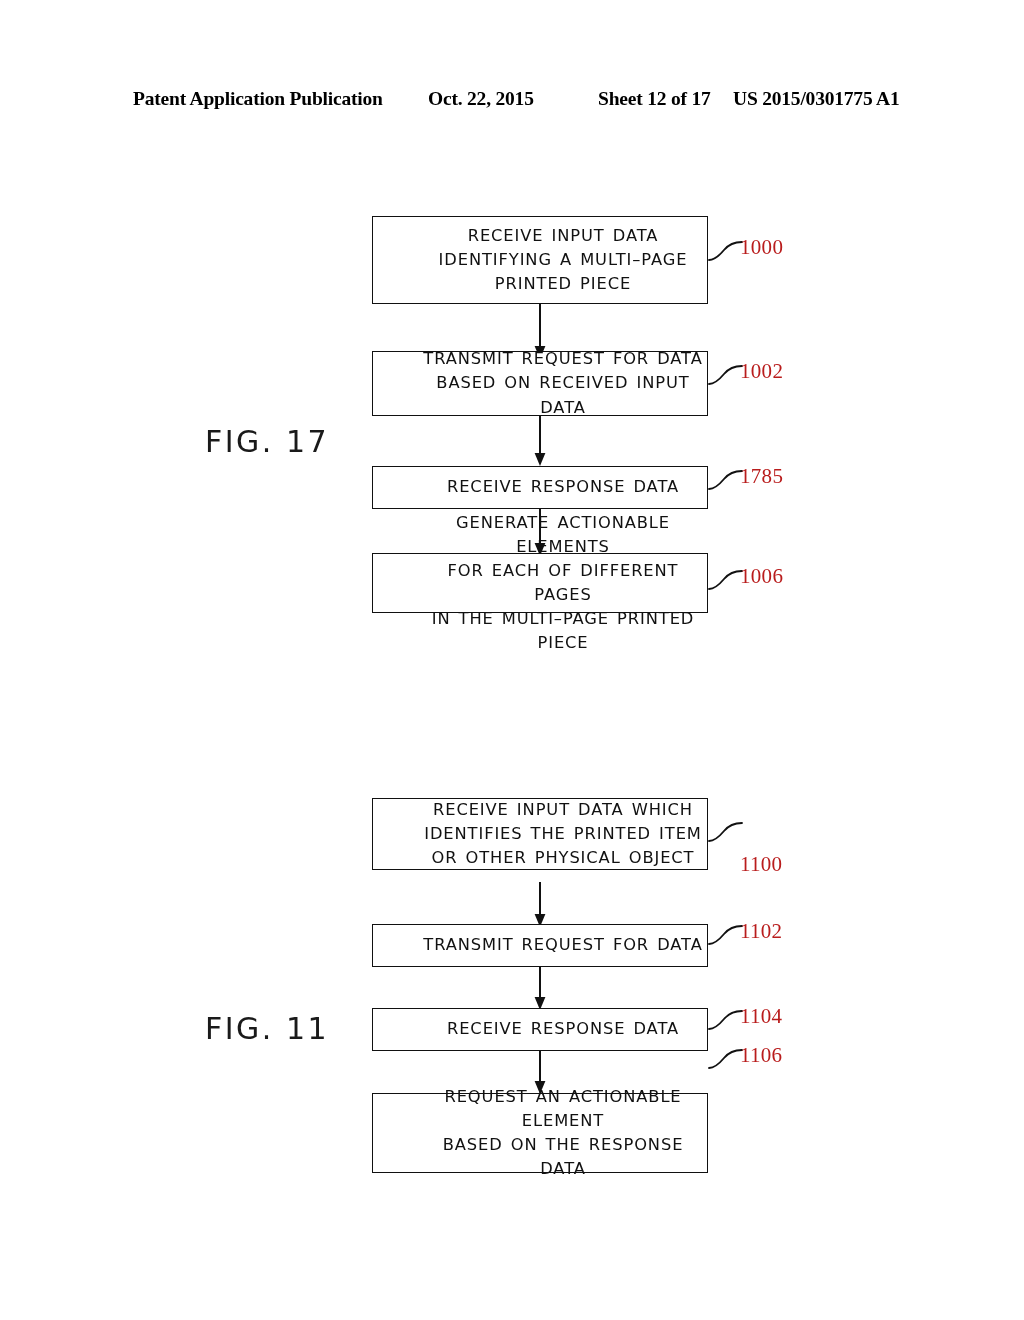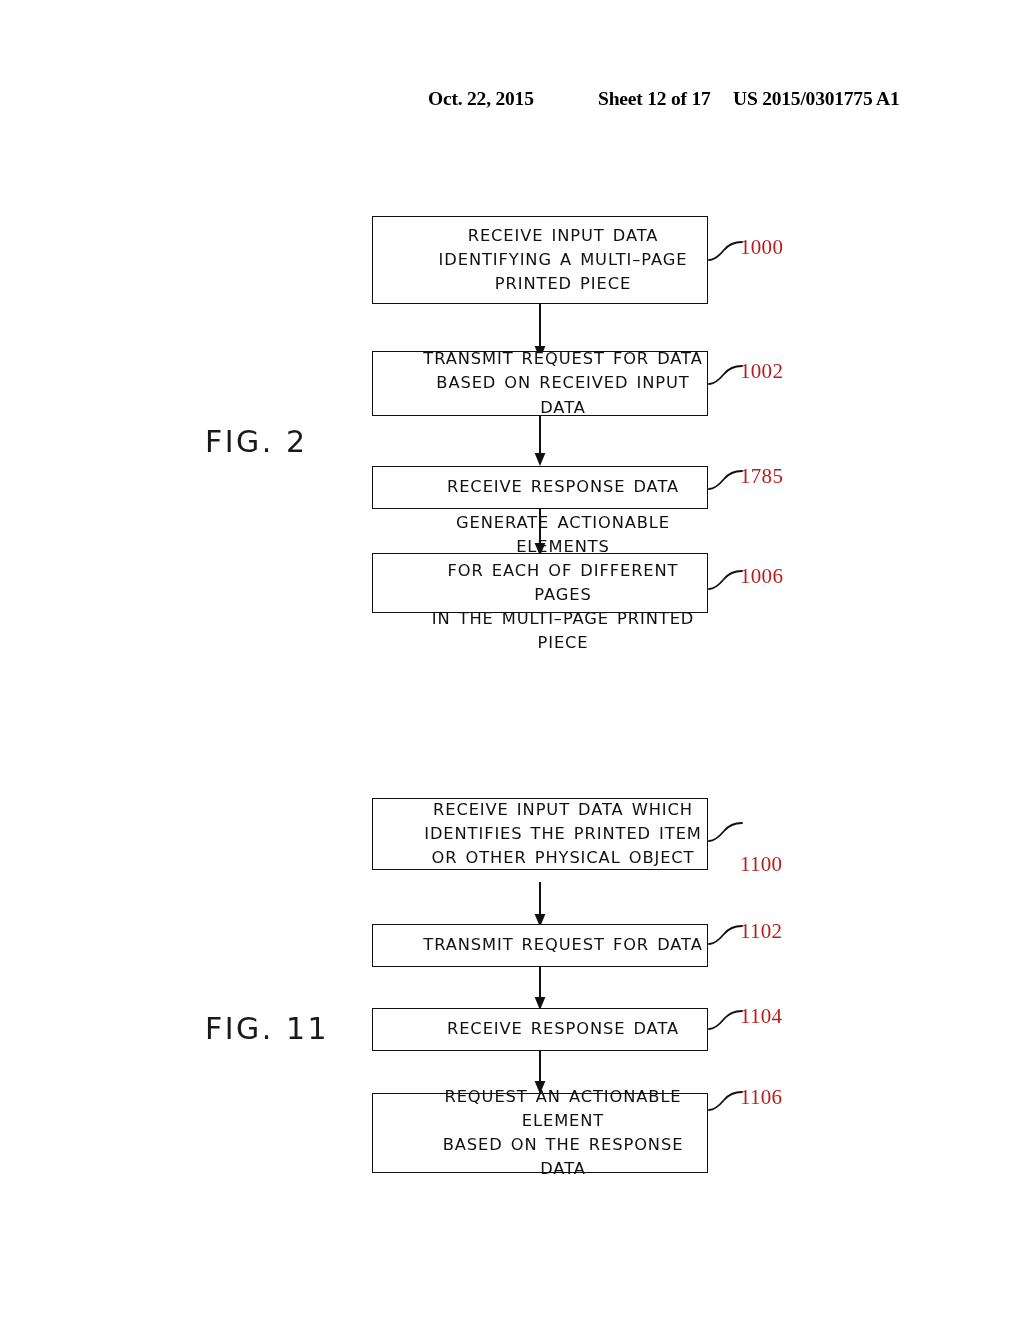--- a/index.html
+++ b/index.html
@@ -112,26 +112,27 @@
     letter-spacing: 0.3px;
     color: #b91c1c;
     white-space: nowrap;
     line-height: 26px;
   }
 </style>
 </head>
 <body>
 
 <div class="page-header">
+  <span class="hdr-pub">Patent Application Publication</span>
   <span class="hdr-date">Oct. 22, 2015</span>
   <span class="hdr-sheet">Sheet 12 of 17</span>
   <span class="hdr-num">US 2015/0301775 A1</span>
 </div>
 
-<div class="fig-label" style="left:205px; top:424px;">FIG. 2</div>
+<div class="fig-label" style="left:205px; top:424px;">FIG. 17</div>
 
 <div class="flow-box" style="left:372px; top:216px; width:336px; height:88px;">
   <span class="box-text">RECEIVE  INPUT  DATA
 IDENTIFYING  A  MULTI–PAGE
 PRINTED  PIECE</span>
 </div>
 <div class="ref-group" style="left:708px; top:234px; width:110px;">
   <svg class="ref-leader" width="40" height="30" viewBox="0 0 40 30">
     <path d="M1,26 C6,26 11,22 16,16 C21,10 26,8 34,8" fill="none" stroke="#111111" stroke-width="1.8" stroke-linecap="round"></path>
   </svg>
@@ -244,18 +245,18 @@
   <svg width="18" height="44" viewBox="0 0 18 44">
     <line x1="9" y1="0" x2="9" y2="36" stroke="#111111" stroke-width="2"></line>
     <path d="M9,43 L3.6,30 L14.4,30 Z" fill="#111111"></path>
   </svg>
 </div>
 
 <div class="flow-box" style="left:372px; top:1093px; width:336px; height:80px;">
   <span class="box-text">REQUEST  AN  ACTIONABLE  ELEMENT
 BASED  ON  THE  RESPONSE  DATA</span>
 </div>
-<div class="ref-group" style="left:708px; top:1084px; width:110px;">
+<div class="ref-group" style="left:708px; top:1042px; width:110px;">
   <svg class="ref-leader" width="40" height="30" viewBox="0 0 40 30">
     <path d="M1,26 C6,26 11,22 16,16 C21,10 26,8 34,8" fill="none" stroke="#111111" stroke-width="1.8" stroke-linecap="round"></path>
   </svg>
   <span class="ref-num" style="left:32px;">1106</span>
 </div>
 
 </body></html>

